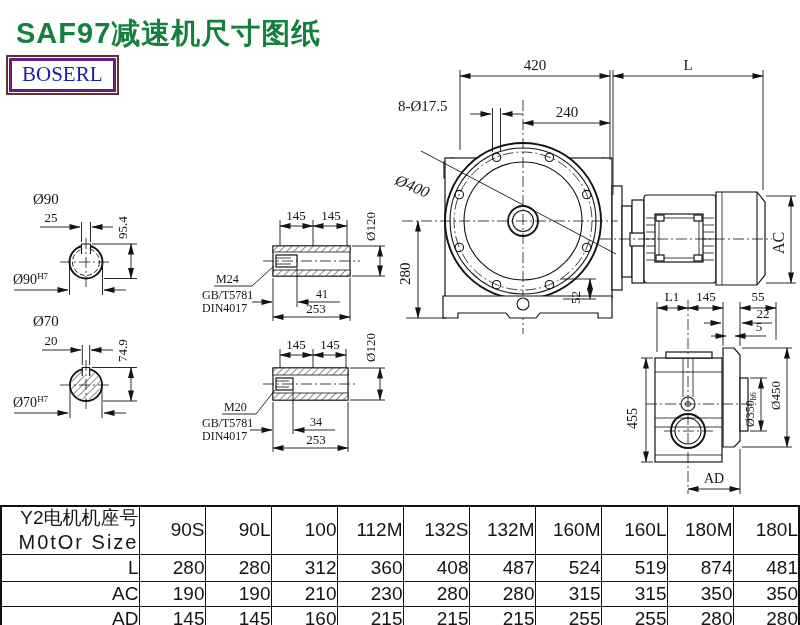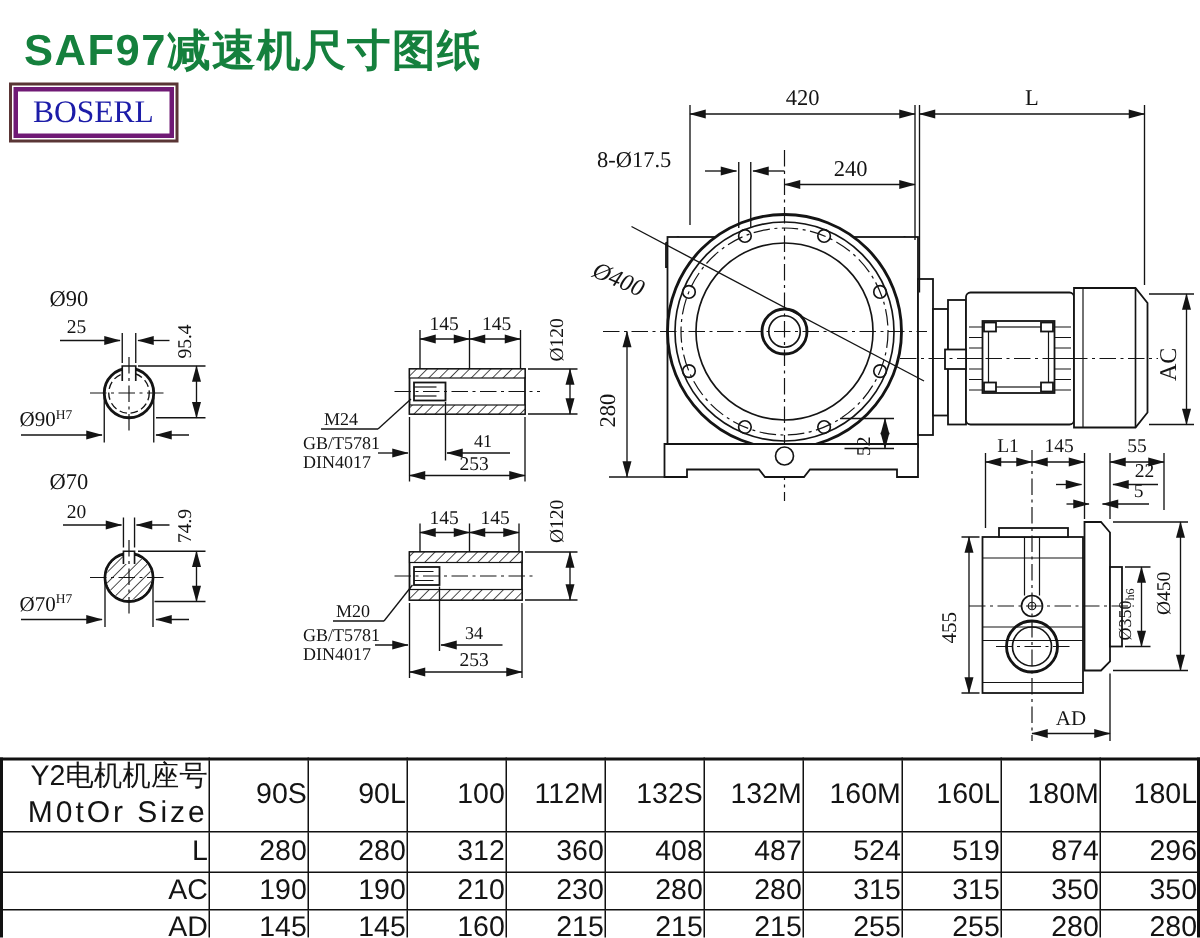--- a/index.html
+++ b/index.html
@@ -350,21 +350,21 @@
     <td>L</td>
     <td>280</td>
     <td>280</td>
     <td>312</td>
     <td>360</td>
     <td>408</td>
     <td>487</td>
     <td>524</td>
     <td>519</td>
     <td>874</td>
-    <td>296</td>
+    <td>481</td>
   </tr>
   <tr style="height:25px">
     <td>AC</td>
     <td>190</td>
     <td>190</td>
     <td>210</td>
     <td>230</td>
     <td>280</td>
     <td>280</td>
     <td>315</td>

